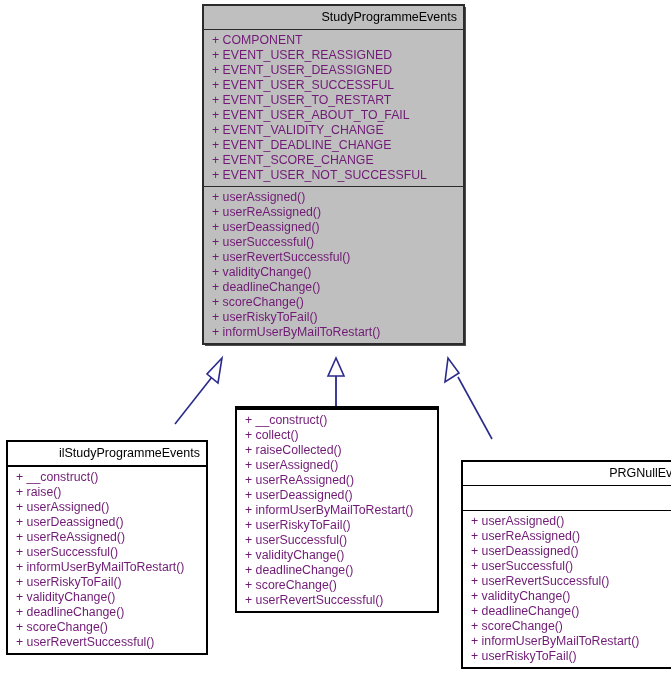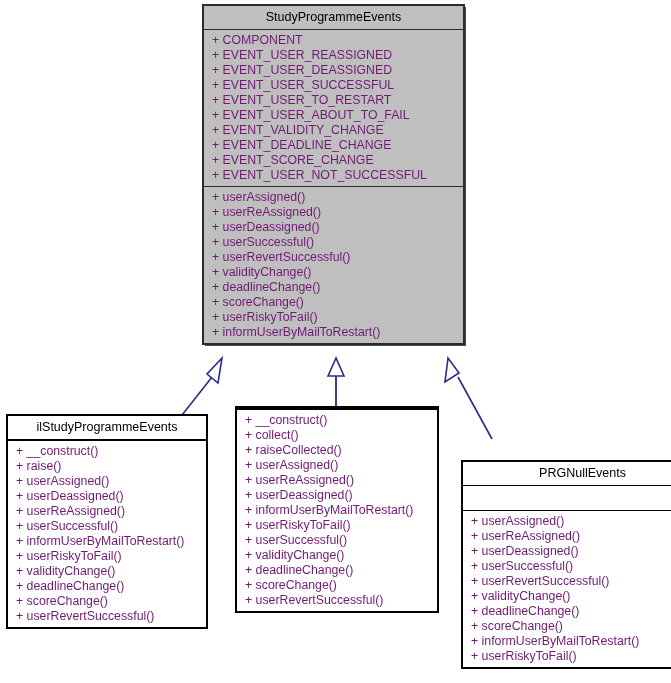--- a/index.html
+++ b/index.html
@@ -34,21 +34,21 @@
     background: #ffffff;
     outline: 1px solid #000000;
   }
   .uml-class.highlight {
     background: #bfbfbf;
     border: 1px solid #2b2b2b;
     outline: 1px solid #2b2b2b;
     box-shadow: 1px 1px 0 0 #4d4d4d, 2px 2px 0 0 #4d4d4d;
   }
   .uml-title {
-    text-align: center;
+    text-align: right;
     font-size: 12.5px;
     color: #000000;
     padding: 4px 6px 5px 6px;
     line-height: 14px;
     white-space: nowrap;
   }
   .uml-divider {
     height: 0;
     border-top: 1px solid #000000;
   }
@@ -115,21 +115,21 @@
       <div class="uml-row">+ userSuccessful()</div>
       <div class="uml-row">+ userRevertSuccessful()</div>
       <div class="uml-row">+ validityChange()</div>
       <div class="uml-row">+ deadlineChange()</div>
       <div class="uml-row">+ scoreChange()</div>
       <div class="uml-row">+ userRiskyToFail()</div>
       <div class="uml-row">+ informUserByMailToRestart()</div>
     </div>
   </div>
 
-  <div class="uml-class" style="left:7px; top:415px; width:200px;">
+  <div class="uml-class" style="left:7px; top:441px; width:200px;">
     <div class="uml-title">ilStudyProgrammeEvents</div>
     <div class="uml-divider"></div>
     <div class="uml-divider"></div>
     <div class="uml-compartment">
       <div class="uml-row">+ __construct()</div>
       <div class="uml-row">+ raise()</div>
       <div class="uml-row">+ userAssigned()</div>
       <div class="uml-row">+ userDeassigned()</div>
       <div class="uml-row">+ userReAssigned()</div>
       <div class="uml-row">+ userSuccessful()</div>

